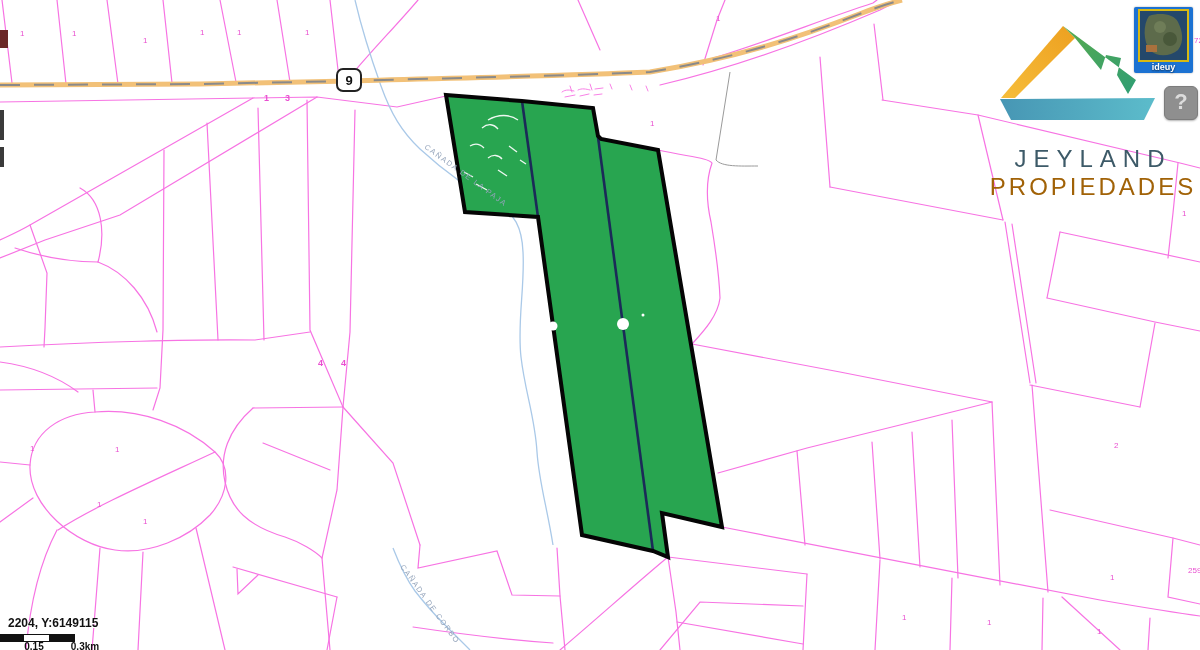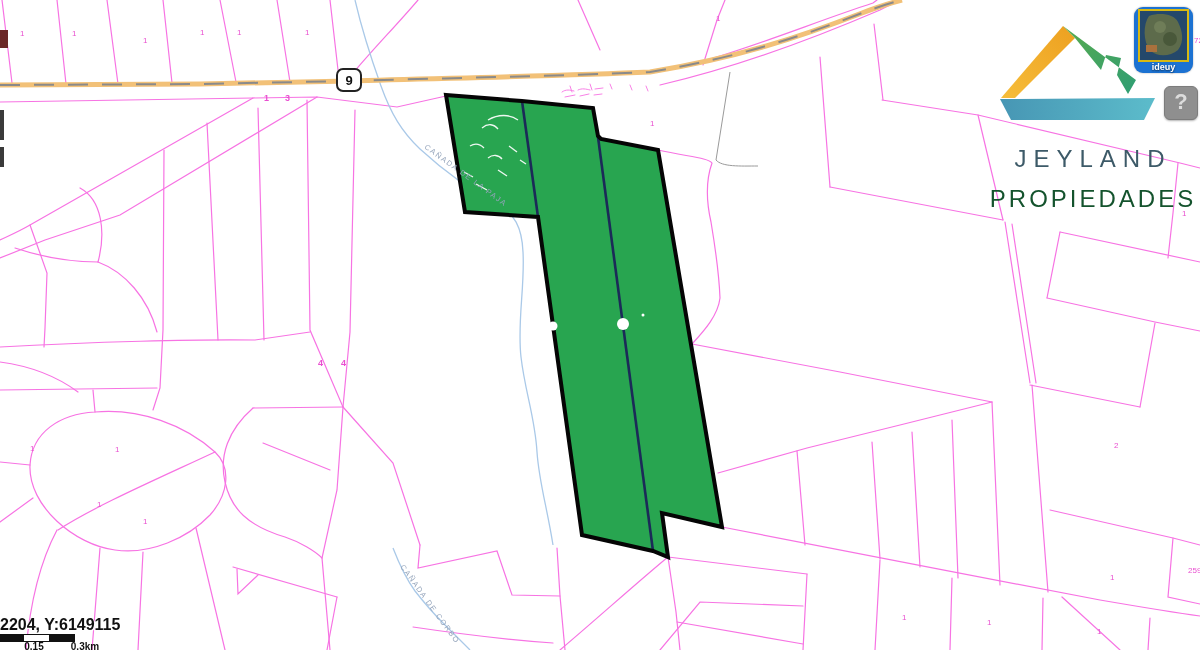--- a/index.html
+++ b/index.html
@@ -11,35 +11,35 @@
   .mapsvg{position:absolute;left:0;top:0;}
 
   .plbl{fill:#e94fd0;font-size:8px;}
   .plbl-big{fill:#e94fd0;font-size:9px;font-weight:bold;}
   .streamlbl{fill:#93a3ba;font-size:7.5px;letter-spacing:1.5px;}
   .shield-txt{fill:#111;font-size:13px;font-weight:bold;text-anchor:middle;}
 
   
   .logo{position:absolute;left:986px;top:16px;width:214px;text-align:center;}
   .logo-text1{color:#3d5a68;font-size:24px;font-weight:500;letter-spacing:7px;line-height:1.15;margin-top:15px;}
-  .logo-text2{color:#14532d;font-size:24px;font-weight:500;letter-spacing:3px;line-height:1.15;margin-top:12px;}
+  .logo-text2{color:#a16207;font-size:24px;font-weight:500;letter-spacing:3px;line-height:1.15;}
 
   
   .minimap{position:absolute;left:1134px;top:7px;width:59px;height:66px;background:#1c72d2;
-           border-radius:9px;box-shadow:0 0 2px rgba(0,0,0,.35);text-align:center;cursor:pointer;}
+           border-radius:2px;box-shadow:0 0 2px rgba(0,0,0,.35);text-align:center;cursor:pointer;}
   .minimap-thumb{margin:2px auto 0 auto;width:47px;height:49px;border:2px solid #d8b912;background:#24486b;}
   .minimap-label{color:#fff;font-size:9px;font-weight:bold;line-height:11px;text-shadow:0 1px 2px rgba(0,0,0,.6);}
 
   
   .helpbtn{position:absolute;left:1164px;top:86px;width:32px;height:32px;background:#8f8f8f;
            border:1px solid #7c7c7c;border-radius:6px;color:#dcdcdc;font-size:22px;font-weight:bold;
            text-align:center;line-height:30px;cursor:pointer;box-shadow:0 1px 2px rgba(0,0,0,.3);}
 
   
-  .coords{position:absolute;left:0px;top:616px;font-size:16px;font-weight:bold;color:#111;
+  .coords{position:absolute;left:8px;top:616px;font-size:12px;font-weight:bold;color:#111;
           text-shadow:1px 1px 0 #fff,-1px 1px 0 #fff;white-space:nowrap;}
   .scalebar{position:absolute;left:0px;top:634px;width:73px;height:6px;border:1px solid #111;
             display:flex;background:#fff;}
   .scalebar .seg1{width:23px;background:#111;}
   .scalebar .seg2{width:25px;background:#fff;}
   .scalebar .seg3{width:25px;background:#111;}
   .scale-l1{position:absolute;left:14px;top:641px;width:40px;text-align:center;font-size:10px;font-weight:bold;color:#111;}
   .scale-l2{position:absolute;left:62px;top:641px;width:46px;text-align:center;font-size:10px;font-weight:bold;color:#111;}
 </style>
 </head>

